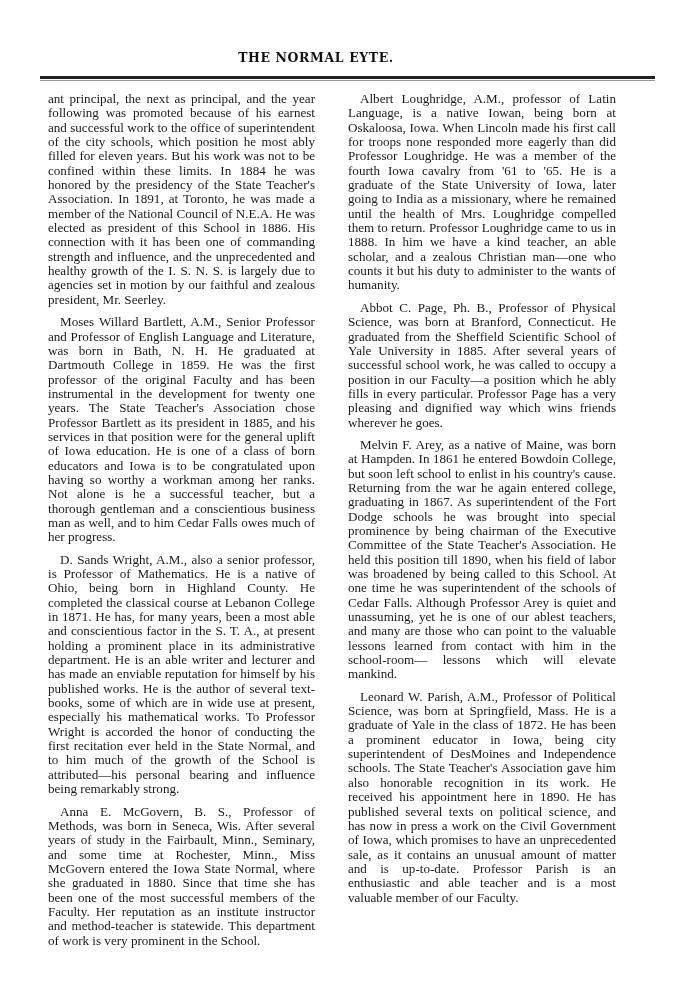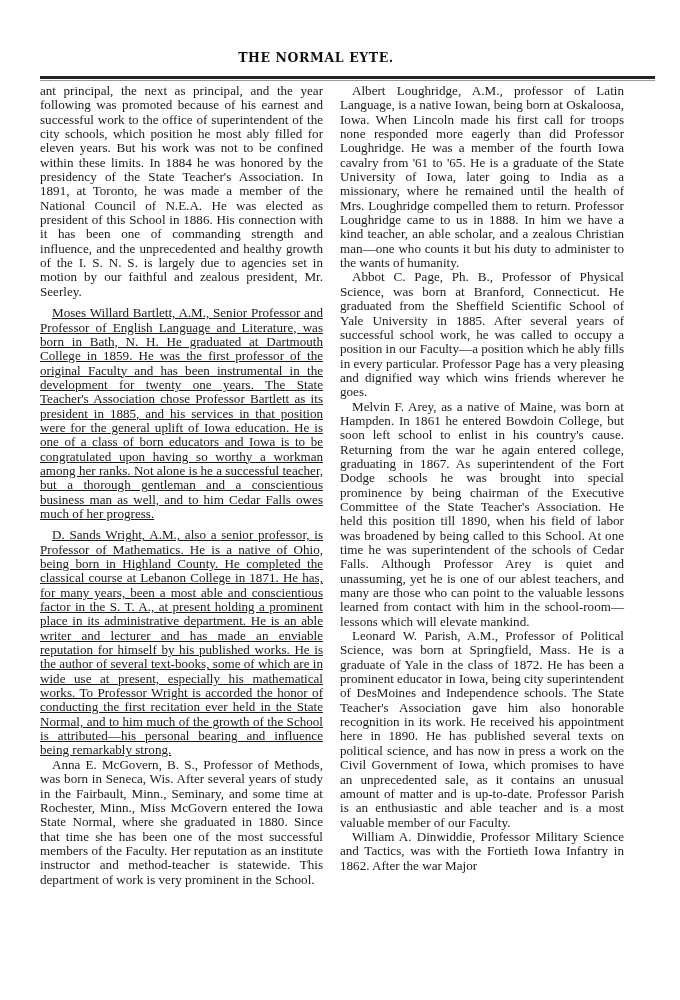--- a/index.html
+++ b/index.html
@@ -3,37 +3,36 @@
 <meta charset="utf-8">
 <style>
   html, body { margin:0; padding:0; background:#ffffff; }
   body { width:680px; height:1000px; position:relative; overflow:hidden; font-family:"Liberation Serif","DejaVu Serif",serif; color:#1a1a1a; }
   .masthead { position:absolute; top:50px; left:0; width:632px; text-align:center; font-family:"DejaVu Serif","Liberation Serif",serif; font-weight:bold; font-size:12.5px; letter-spacing:0.6px; color:#111; }
   .rule { position:absolute; top:76px; left:40px; width:615px; height:3px; background:#222; }
   .rule2 { position:absolute; top:80px; left:40px; width:615px; height:1px; background:#999; }
   .col { position:absolute; top:84px; width:283px; font-size:13.1px; line-height:14.35px; text-align:justify; hyphens:manual; }
   .col.left { left:40px; }
   .col.right { left:340px; width:284px; }
-  .col p { margin:0; text-indent:0; }
+  .col p { margin:8px; text-indent:0; }
   .col p.ind { text-indent:12px; }
-  .col p.gap { margin-top:7px;text-decoration:underline; }
+  .col p.gap { margin-top:7px; }
 </style>
 </head>
 <body>
 
 <div class="masthead">THE NORMAL EYTE.</div>
 <div class="rule"></div>
 <div class="rule2"></div>
 
 <div class="col left">
   <p>ant principal, the next as principal, and the year following was promoted because of his earnest and successful work to the office of superintendent of the city schools, which posi­tion he most ably filled for eleven years. But his work was not to be confined within these limits. In 1884 he was honored by the pres­idency of the State Teacher's Association. In 1891, at Toronto, he was made a member of the National Council of N.E.A. He was elected as president of this School in 1886. His connec­tion with it has been one of commanding strength and influence, and the unprecedented and healthy growth of the I. S. N. S. is largely due to agencies set in motion by our faith­ful and zealous president, Mr. Seerley.</p>
   <p class="ind gap">Moses Willard Bartlett, A.M., Senior Professor and Professor of English Language and Liter­ature, was born in Bath, N. H. He grad­uated at Dartmouth College in 1859. He was the first professor of the original Faculty and has been instrumental in the development for twenty one years. The State Teacher's Association chose Professor Bartlett as its president in 1885, and his services in that position were for the general uplift of Iowa education. He is one of a class of born educators and Iowa is to be congratulated upon having so worthy a workman among her ranks. Not alone is he a successful teacher, but a thorough gentleman and a conscientious business man as well, and to him Cedar Falls owes much of her progress.</p>
   <p class="ind gap">D. Sands Wright, A.M., also a senior profes­sor, is Professor of Mathematics. He is a native of Ohio, being born in Highland County. He completed the classical course at Lebanon Col­lege in 1871. He has, for many years, been a most able and conscientious factor in the S. T. A., at present holding a prominent place in its administrative department. He is an able writer and lecturer and has made an enviable reputation for himself by his published works. He is the author of several text-books, some of which are in wide use at present, especially his mathematical works. To Professor Wright is accorded the honor of conducting the first recitation ever held in the State Normal, and to him much of the growth of the School is attributed—his personal bearing and influence being remarkably strong.</p>
   <p class="ind">Anna E. McGovern, B. S., Professor of Methods, was born in Seneca, Wis. After sev­eral years of study in the Fairbault, Minn., Seminary, and some time at Rochester, Minn., Miss McGovern entered the Iowa State Normal, where she graduated in 1880. Since that time she has been one of the most successful mem­bers of the Faculty. Her reputation as an in­stitute instructor and method-teacher is state­wide. This department of work is very prom­inent in the School.</p>
 </div>
 
 <div class="col right">
   <p class="ind">Albert Loughridge, A.M., professor of Latin Language, is a native Iowan, being born at Oskaloosa, Iowa. When Lincoln made his first call for troops none responded more eagerly than did Professor Loughridge. He was a member of the fourth Iowa cavalry from '61 to '65. He is a graduate of the State University of Iowa, later going to India as a missionary, where he remained until the health of Mrs. Loughridge compelled them to return. Professor Loughridge came to us in 1888. In him we have a kind teacher, an able scholar, and a zealous Christian man—one who counts it but his duty to administer to the wants of humanity.</p>
   <p class="ind">Abbot C. Page, Ph. B., Professor of Phys­ical Science, was born at Branford, Connec­ticut. He graduated from the Sheffield Scien­tific School of Yale University in 1885. After several years of successful school work, he was called to occupy a position in our Fac­ulty—a position which he ably fills in every particular. Professor Page has a very pleas­ing and dignified way which wins friends wherever he goes.</p>
   <p class="ind">Melvin F. Arey, as a native of Maine, was born at Hampden. In 1861 he entered Bow­doin College, but soon left school to enlist in his country's cause. Returning from the war he again entered college, graduating in 1867. As superintendent of the Fort Dodge schools he was brought into special prominence by being chairman of the Executive Committee of the State Teacher's Association. He held this position till 1890, when his field of labor was broadened by being called to this School. At one time he was superintendent of the schools of Cedar Falls. Although Profes­sor Arey is quiet and unassuming, yet he is one of our ablest teachers, and many are those who can point to the valuable lessons learned from contact with him in the school-room— lessons which will elevate mankind.</p>
   <p class="ind">Leonard W. Parish, A.M., Professor of Polit­ical Science, was born at Springfield, Mass. He is a graduate of Yale in the class of 1872. He has been a prominent educator in Iowa, being city superintendent of DesMoines and Independence schools. The State Teacher's Association gave him also honorable recogni­tion in its work. He received his appointment here in 1890. He has published several texts on political science, and has now in press a work on the Civil Government of Iowa, which promises to have an unprecedented sale, as it contains an unusual amount of matter and is up-to-date. Professor Parish is an enthusiastic and able teacher and is a most valuable mem­ber of our Faculty.</p>
-  <p class="ind">William A. Dinwiddie, Professor Military Science and Tactics, was with the Fortieth Iowa Infantry in 1862. After the war Major</p>
 </div>
 
 </body></html>

